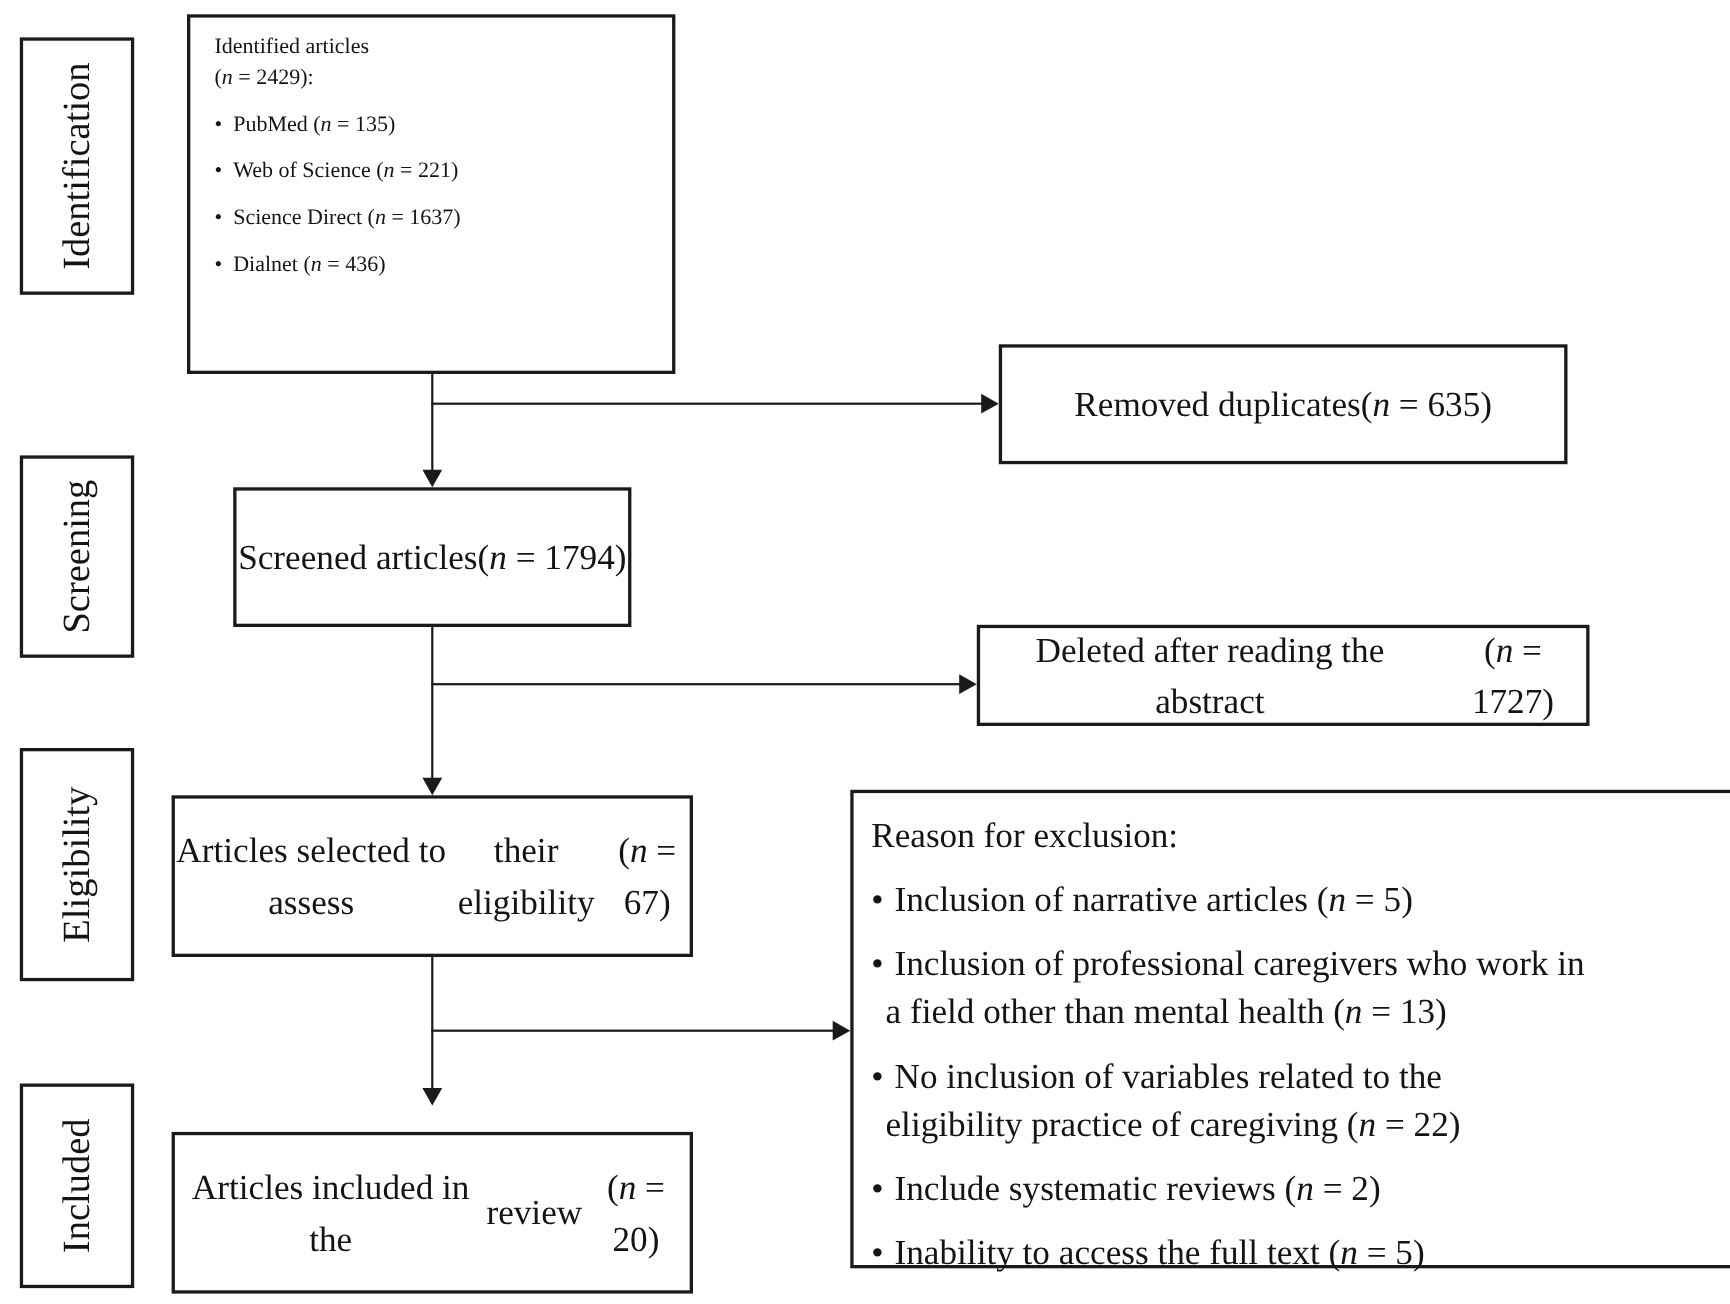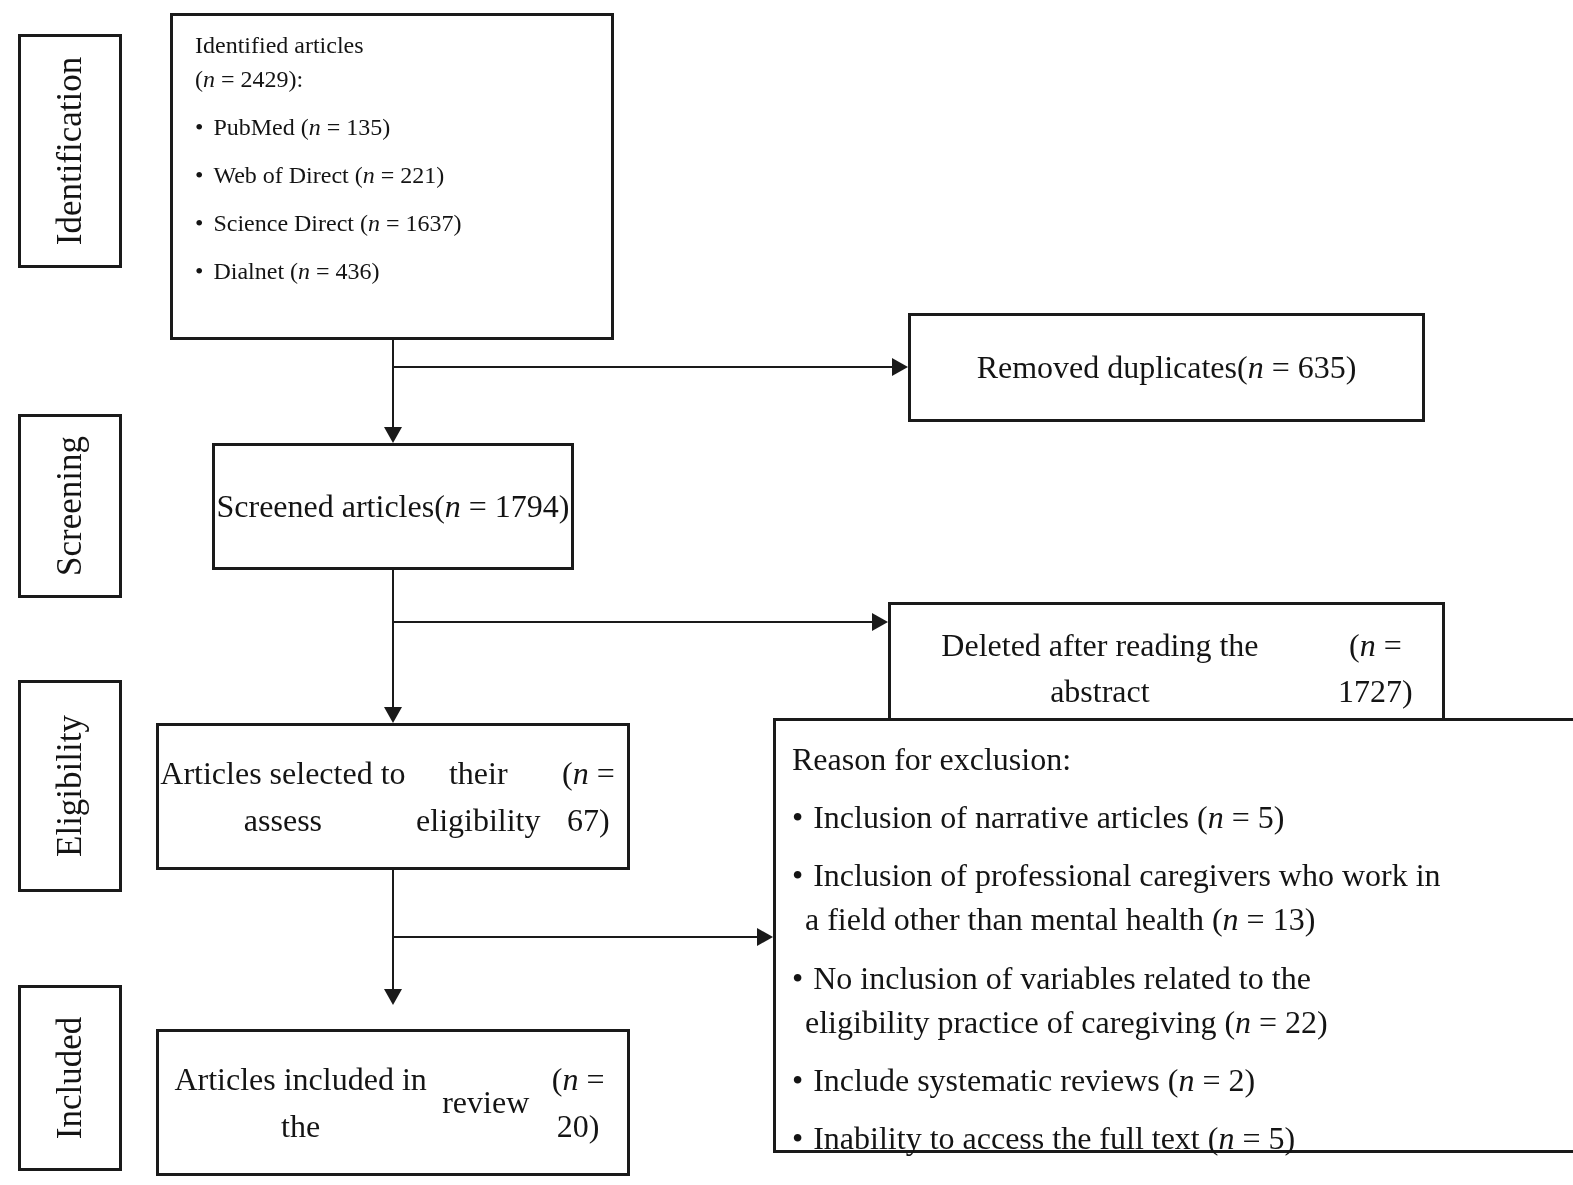--- a/index.html
+++ b/index.html
@@ -24,21 +24,21 @@
     align-items: center;
     justify-content: center;
   }
   .stage .stage-text {
     transform: rotate(-90deg);
     white-space: nowrap;
     font-size: 35px;
   }
   
   .listbox {
-    font-size: 24px;
+    font-size: 20px;
     line-height: 1.42;
     padding: 12px 22px 12px 22px;
   }
   .listbox .src { margin-top: 14px; white-space: nowrap; }
   
   .center-box {
     display: flex;
     flex-direction: row;
     align-items: center;
     justify-content: center;
@@ -95,21 +95,21 @@
     <div>
       <span>Identified articles</span>
     </div>
     <div>
       <span>(</span><i class="nvar">n</i><span> = 2429):</span>
     </div>
     <div class="src">
       <span class="bullet">•</span><span>PubMed (</span><i class="nvar">n</i><span> = 135)</span>
     </div>
     <div class="src">
-      <span class="bullet">•</span><span>Web of Direct (</span><i class="nvar">n</i><span> = 221)</span>
+      <span class="bullet">•</span><span>Web of Science (</span><i class="nvar">n</i><span> = 221)</span>
     </div>
     <div class="src">
       <span class="bullet">•</span><span>Science Direct (</span><i class="nvar">n</i><span> = 1637)</span>
     </div>
     <div class="src">
       <span class="bullet">•</span><span>Dialnet (</span><i class="nvar">n</i><span> = 436)</span>
     </div>
   </div>
 
   <div class="box center-box" style="left:908px; top:313px; width:517px; height:109px;">
@@ -123,21 +123,21 @@
 
   <div class="box center-box" style="left:212px; top:443px; width:362px; height:127px;">
     <div>
       <span>Screened articles</span>
     </div>
     <div>
       <span>(</span><i class="nvar">n</i><span> = 1794)</span>
     </div>
   </div>
 
-  <div class="box center-box" style="left:888px; top:568px; width:557px; height:132px;margin-top:34px;">
+  <div class="box center-box" style="left:888px; top:568px; width:557px; height:92px;">
     <div>
       <span>Deleted after reading the abstract</span>
     </div>
     <div>
       <span>(</span><i class="nvar">n</i><span> = 1727)</span>
     </div>
   </div>
 
   <div class="box center-box" style="left:156px; top:723px; width:474px; height:147px;">
     <div>

